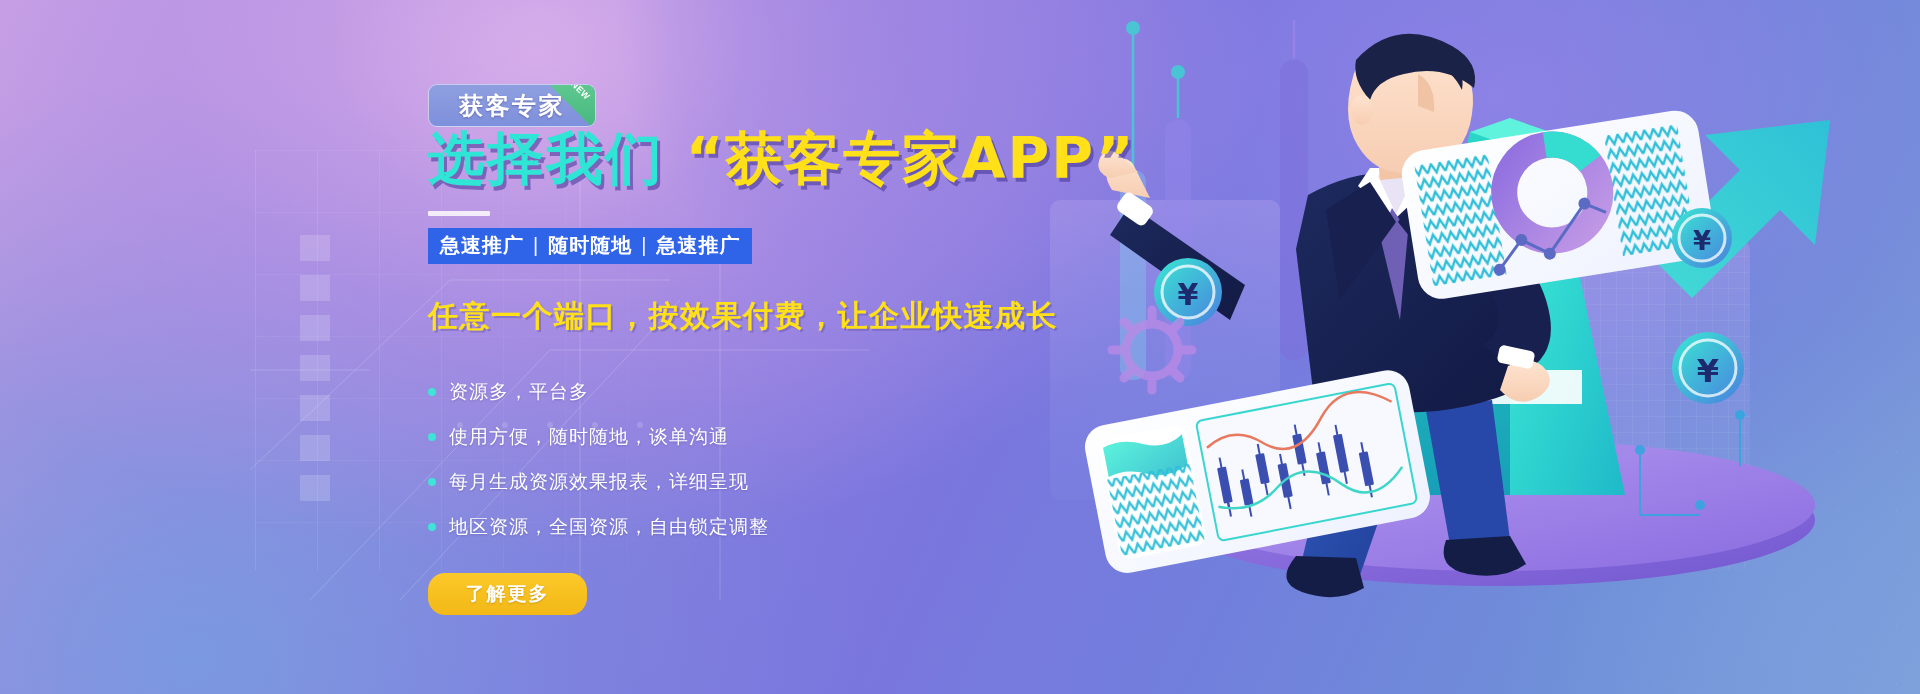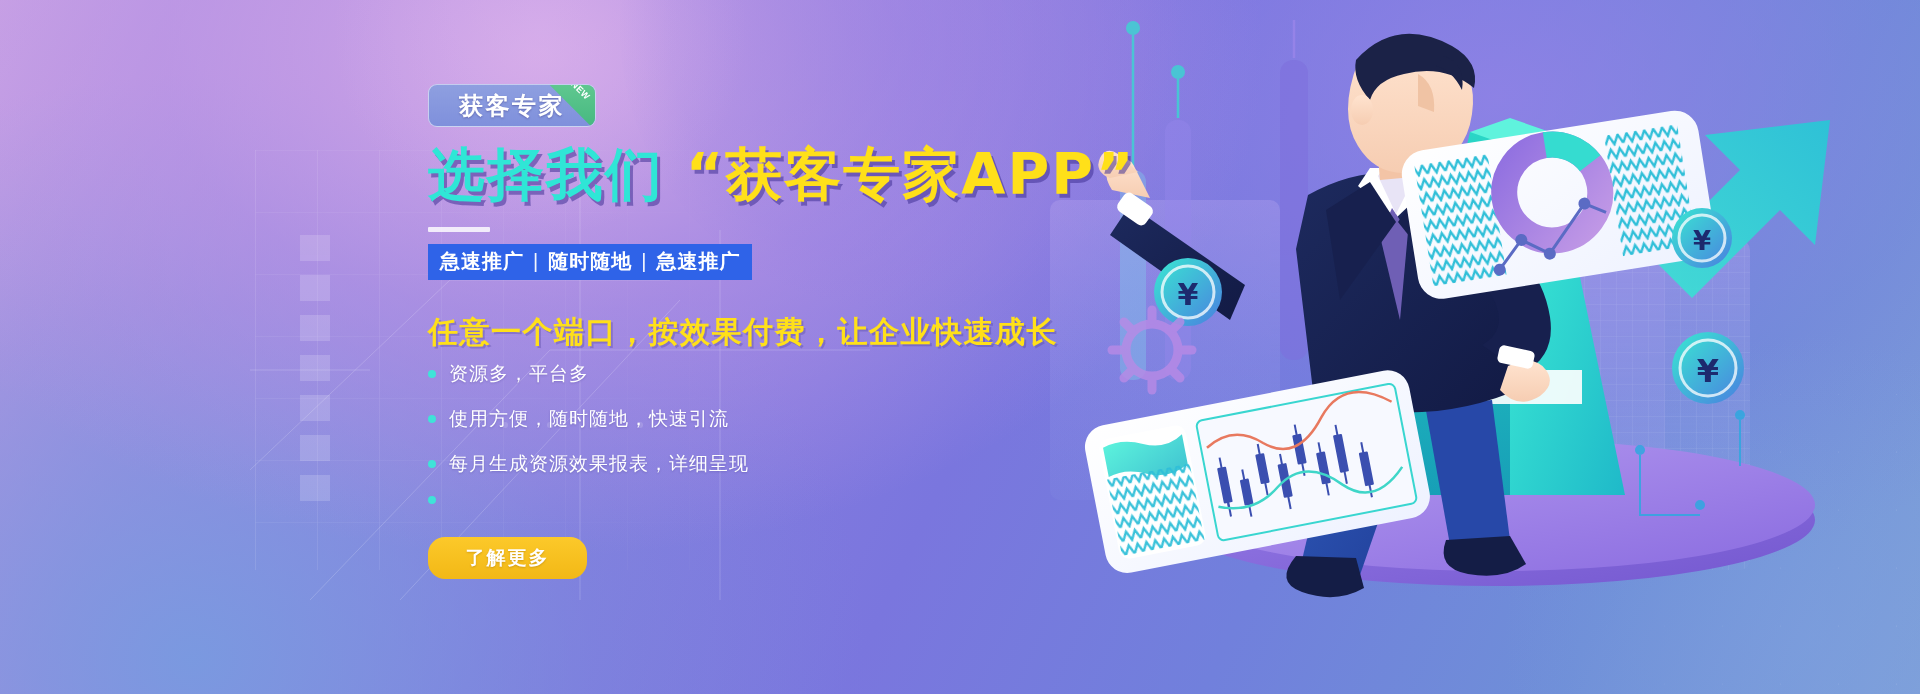--- a/index.html
+++ b/index.html
@@ -86,21 +86,20 @@
     transform:rotate(45deg);
   }
   .badge .ribbon span{
     position:absolute; left:14px; top:17px;
     font-size:9px; font-weight:700; letter-spacing:.5px; color:#fff;
     transform:rotate(0deg); text-shadow:none;
   }
 
   
   .headline{
-    margin-top:16px;
     font-size:57px; font-weight:800; letter-spacing:2px; line-height:1.12;
     white-space:nowrap;
     font-family:"DejaVu Sans","Liberation Sans",sans-serif;
   }
   .headline .cyan{
     color:#2fe6d6;
     text-shadow:3px 4px 0 rgba(66,50,150,.55);
   }
   .headline .yellow{
     color:#ffe019;
@@ -125,21 +124,21 @@
 
   
   .tagline{
     margin-top:32px;
     color:#ffe019; font-size:30px; font-weight:700; letter-spacing:1.5px;
     white-space:nowrap;
     text-shadow:2px 2px 0 rgba(70,55,150,.30);
   }
 
   
-  .bullets{ margin-top:8px; list-style:none; }
+  .bullets{ margin-top:42px; list-style:none; }
   .bullets li{
     display:flex; align-items:center;
     color:#ffffff; font-size:19px; letter-spacing:1px;
     margin-bottom:19px; white-space:nowrap;
     text-shadow:0 1px 2px rgba(50,40,120,.25);
   }
   .bullets li .dot{
     width:8px; height:8px; border-radius:50%;
     background:#3fe3d8; margin-right:13px; flex:0 0 8px;
   }
@@ -226,28 +225,29 @@
 
     <div class="tagline">任意一个端口，按效果付费，让企业快速成长</div>
 
     <ul class="bullets">
       <li>
         <span class="dot"></span>
         <span>资源多，平台多</span>
       </li>
       <li>
         <span class="dot"></span>
-        <span>使用方便，随时随地，快速引流</span>
+        <span>使用方便，随时随地，谈单沟通</span>
       </li>
       <li>
         <span class="dot"></span>
         <span>每月生成资源效果报表，详细呈现</span>
       </li>
       <li>
         <span class="dot"></span>
+        <span>地区资源，全国资源，自由锁定调整</span>
       </li>
     </ul>
 
     <button class="cta">了解更多</button>
   </div>
 
   <div class="illus">
     <svg viewBox="0 0 880 694" xmlns="http://www.w3.org/2000/svg">
       <defs>
         <linearGradient id="gA" x1="0" y1="0" x2="1" y2="1">

